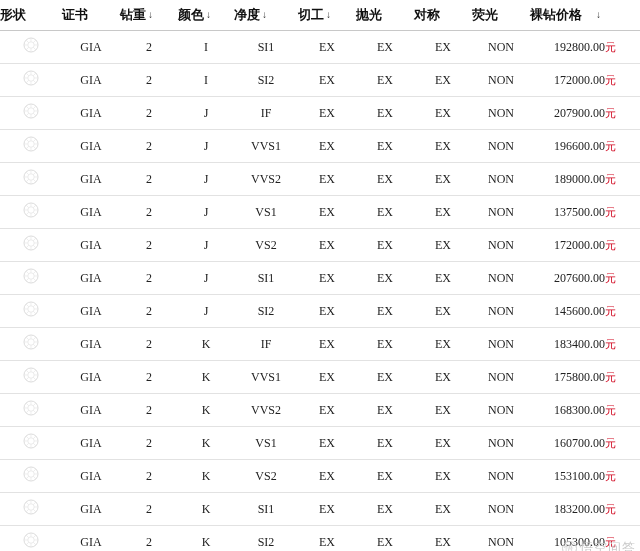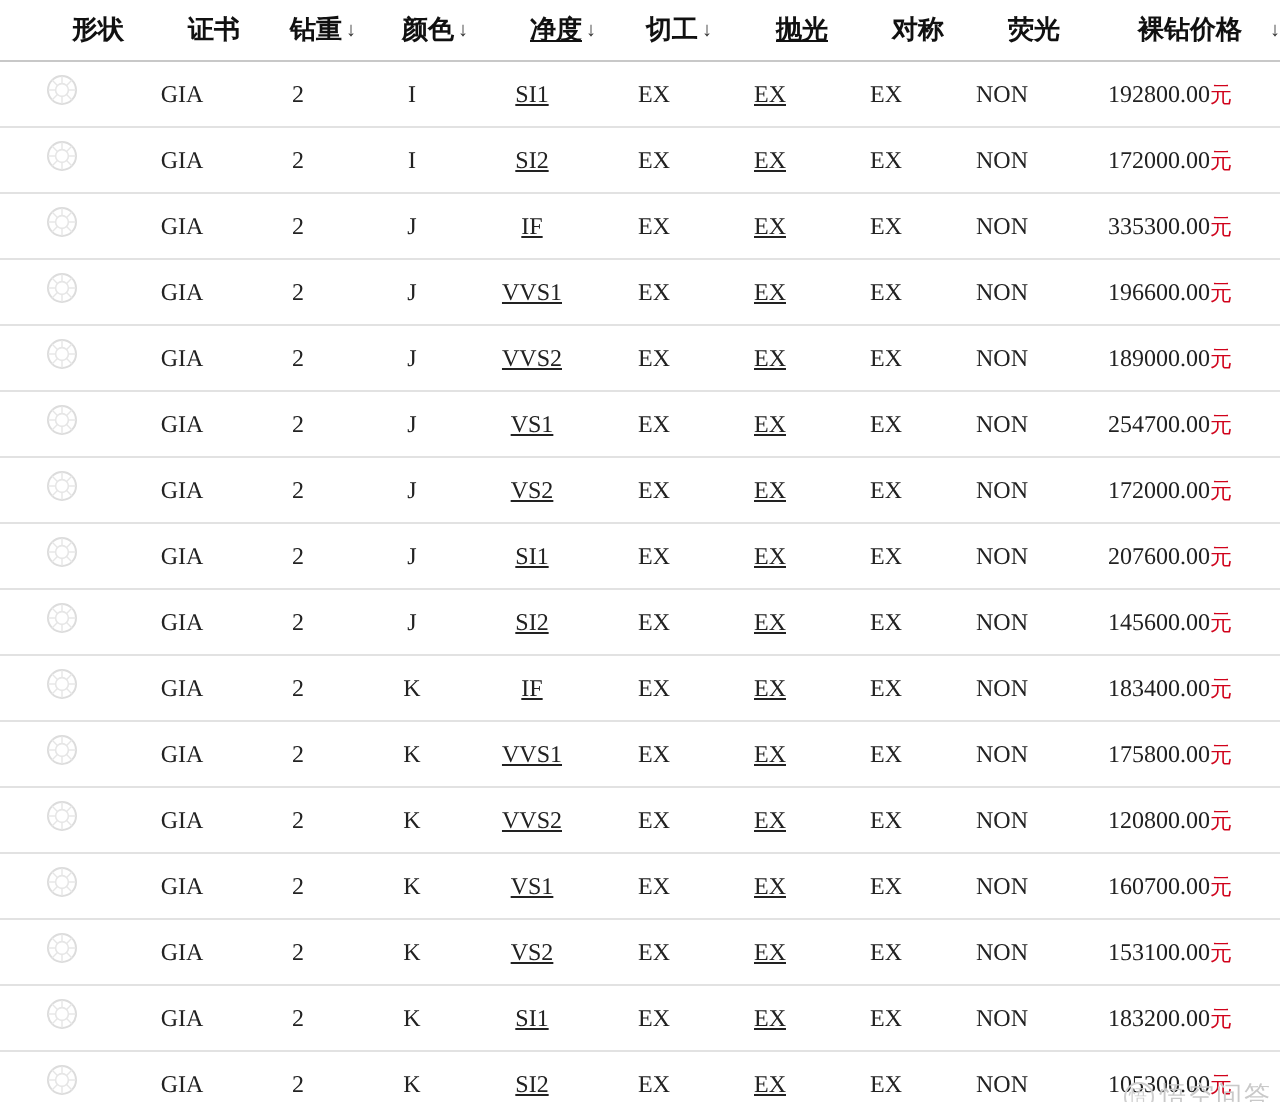--- a/index.html
+++ b/index.html
@@ -17,21 +17,21 @@
   #diamond-table {
     width: 640px;
     border-collapse: collapse;
     table-layout: fixed;
   }
   #diamond-table thead th {
     height: 30px;
     font-size: 13px;
     font-weight: bold;
     color: #111;
-    text-align: right;
+    text-align: left;
     vertical-align: middle;
     border-bottom: 1px solid #c8c8c8;
     white-space: nowrap;
     padding: 0;
   }
   #diamond-table tbody td {
     height: 32px;
     font-size: 12px;
     text-align: center;
     vertical-align: middle;
@@ -39,23 +39,23 @@
     color: #222;
     font-family: "Liberation Serif", serif;
     padding: 0;
     white-space: nowrap;
   }
   
   .col-shape   { width: 62px; }
   .col-cert    { width: 58px; }
   .col-weight  { width: 58px; }
   .col-color   { width: 56px; }
-  .col-clarity { width: 64px; text-decoration: underline; }
+  .col-clarity { width: 64px; }
   .col-cut     { width: 58px; }
-  .col-polish  { width: 58px; text-decoration: underline; }
+  .col-polish  { width: 58px; }
   .col-sym     { width: 58px; margin-top: 12px; }
   .col-fluo    { width: 58px; }
   .col-price   { width: 110px; }
 
   .sort-arrow {
     display: inline-block;
     margin-left: 2px;
     font-size: 10px;
     color: #333;
     transform: translateY(-1px);
@@ -185,21 +185,21 @@
                 <line x1="5.7" y1="10.3" x2="3" y2="13" stroke="#e6e6e6" stroke-width="0.7"></line>
               </svg></span></td>
           <td class="col-cert">GIA</td>
           <td class="col-weight">2</td>
           <td class="col-color">J</td>
           <td class="col-clarity">IF</td>
           <td class="col-cut">EX</td>
           <td class="col-polish">EX</td>
           <td class="col-sym">EX</td>
           <td class="col-fluo">NON</td>
-          <td class="col-price price-cell"><span>335300.00</span><span class="unit">元</span></td>
+          <td class="col-price price-cell"><span>207900.00</span><span class="unit">元</span></td>
         </tr>
         <tr>
           <td class="col-shape"><span class="diamond-icon"><svg width="16" height="16" viewBox="0 0 16 16">
                 <circle cx="8" cy="8" r="7" fill="none" stroke="#dcdcdc" stroke-width="1"></circle>
                 <circle cx="8" cy="8" r="3.2" fill="none" stroke="#e6e6e6" stroke-width="0.8"></circle>
                 <line x1="8" y1="1" x2="8" y2="4.9" stroke="#e6e6e6" stroke-width="0.7"></line>
                 <line x1="8" y1="11.1" x2="8" y2="15" stroke="#e6e6e6" stroke-width="0.7"></line>
                 <line x1="1" y1="8" x2="4.9" y2="8" stroke="#e6e6e6" stroke-width="0.7"></line>
                 <line x1="11.1" y1="8" x2="15" y2="8" stroke="#e6e6e6" stroke-width="0.7"></line>
                 <line x1="3" y1="3" x2="5.7" y2="5.7" stroke="#e6e6e6" stroke-width="0.7"></line>
@@ -254,21 +254,21 @@
                 <line x1="5.7" y1="10.3" x2="3" y2="13" stroke="#e6e6e6" stroke-width="0.7"></line>
               </svg></span></td>
           <td class="col-cert">GIA</td>
           <td class="col-weight">2</td>
           <td class="col-color">J</td>
           <td class="col-clarity">VS1</td>
           <td class="col-cut">EX</td>
           <td class="col-polish">EX</td>
           <td class="col-sym">EX</td>
           <td class="col-fluo">NON</td>
-          <td class="col-price price-cell"><span>254700.00</span><span class="unit">元</span></td>
+          <td class="col-price price-cell"><span>137500.00</span><span class="unit">元</span></td>
         </tr>
         <tr>
           <td class="col-shape"><span class="diamond-icon"><svg width="16" height="16" viewBox="0 0 16 16">
                 <circle cx="8" cy="8" r="7" fill="none" stroke="#dcdcdc" stroke-width="1"></circle>
                 <circle cx="8" cy="8" r="3.2" fill="none" stroke="#e6e6e6" stroke-width="0.8"></circle>
                 <line x1="8" y1="1" x2="8" y2="4.9" stroke="#e6e6e6" stroke-width="0.7"></line>
                 <line x1="8" y1="11.1" x2="8" y2="15" stroke="#e6e6e6" stroke-width="0.7"></line>
                 <line x1="1" y1="8" x2="4.9" y2="8" stroke="#e6e6e6" stroke-width="0.7"></line>
                 <line x1="11.1" y1="8" x2="15" y2="8" stroke="#e6e6e6" stroke-width="0.7"></line>
                 <line x1="3" y1="3" x2="5.7" y2="5.7" stroke="#e6e6e6" stroke-width="0.7"></line>
@@ -392,21 +392,21 @@
                 <line x1="5.7" y1="10.3" x2="3" y2="13" stroke="#e6e6e6" stroke-width="0.7"></line>
               </svg></span></td>
           <td class="col-cert">GIA</td>
           <td class="col-weight">2</td>
           <td class="col-color">K</td>
           <td class="col-clarity">VVS2</td>
           <td class="col-cut">EX</td>
           <td class="col-polish">EX</td>
           <td class="col-sym">EX</td>
           <td class="col-fluo">NON</td>
-          <td class="col-price price-cell"><span>120800.00</span><span class="unit">元</span></td>
+          <td class="col-price price-cell"><span>168300.00</span><span class="unit">元</span></td>
         </tr>
         <tr>
           <td class="col-shape"><span class="diamond-icon"><svg width="16" height="16" viewBox="0 0 16 16">
                 <circle cx="8" cy="8" r="7" fill="none" stroke="#dcdcdc" stroke-width="1"></circle>
                 <circle cx="8" cy="8" r="3.2" fill="none" stroke="#e6e6e6" stroke-width="0.8"></circle>
                 <line x1="8" y1="1" x2="8" y2="4.9" stroke="#e6e6e6" stroke-width="0.7"></line>
                 <line x1="8" y1="11.1" x2="8" y2="15" stroke="#e6e6e6" stroke-width="0.7"></line>
                 <line x1="1" y1="8" x2="4.9" y2="8" stroke="#e6e6e6" stroke-width="0.7"></line>
                 <line x1="11.1" y1="8" x2="15" y2="8" stroke="#e6e6e6" stroke-width="0.7"></line>
                 <line x1="3" y1="3" x2="5.7" y2="5.7" stroke="#e6e6e6" stroke-width="0.7"></line>

